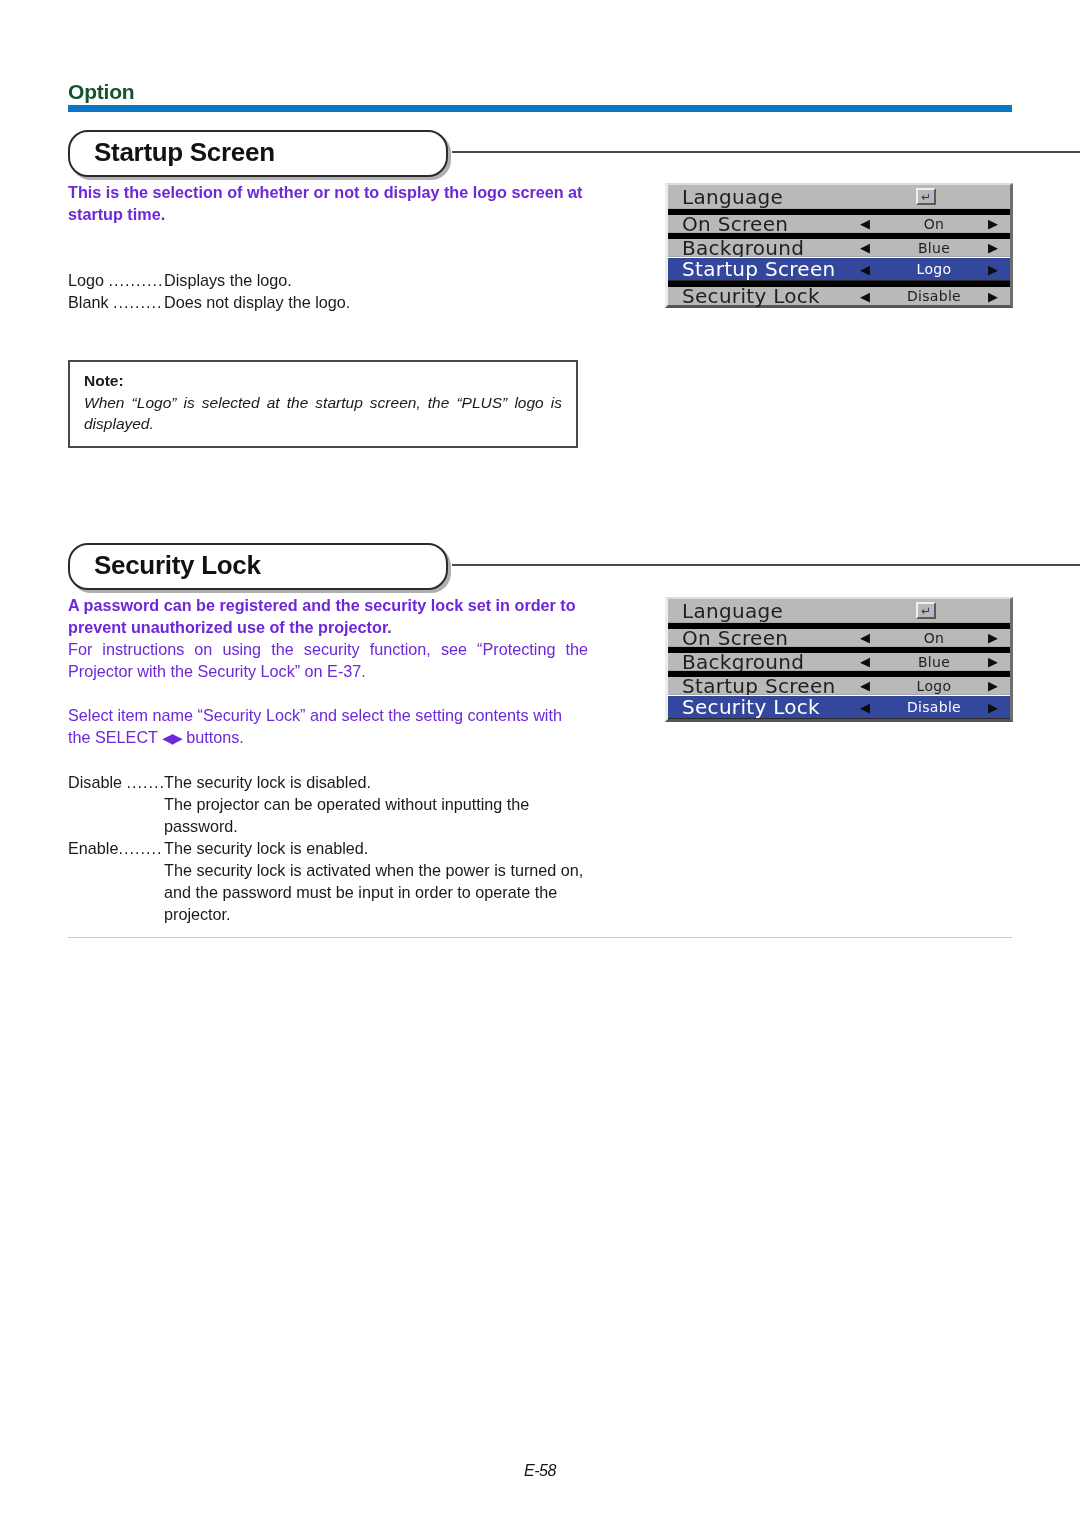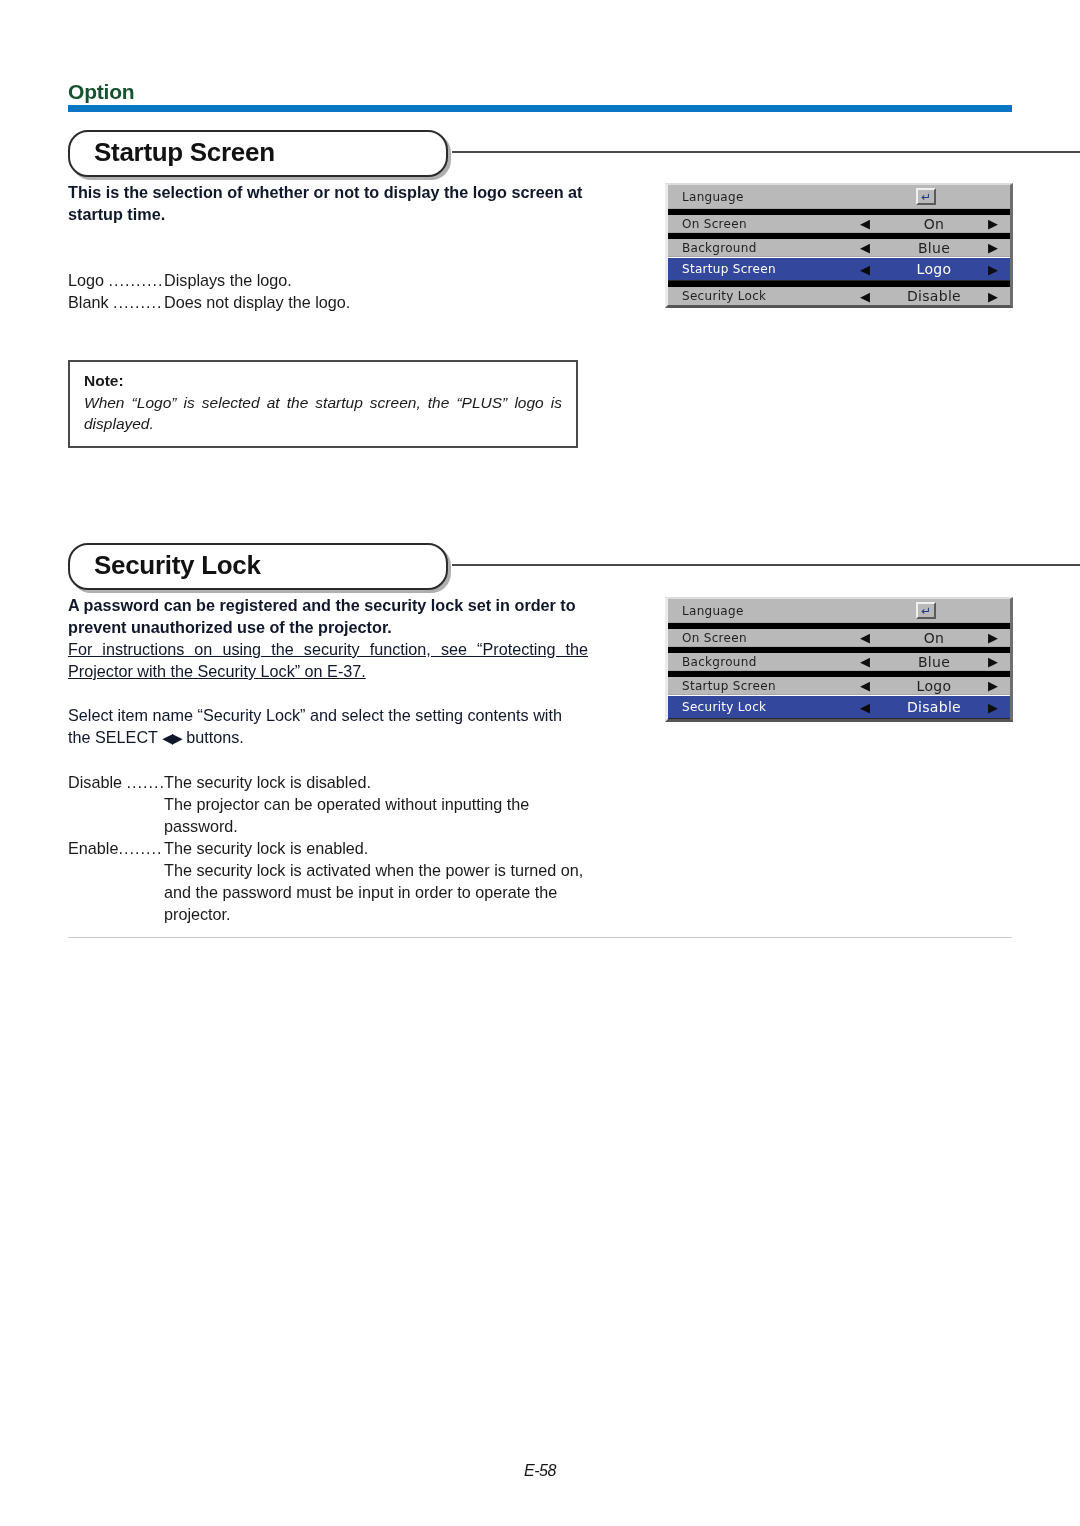--- a/index.html
+++ b/index.html
@@ -69,24 +69,24 @@
     background: #4a4a4a;
     z-index: 1;
   }
 
   
   .body-col { position: absolute; left: 68px; width: 520px; }
   p.t {
     margin: 0;
     font-size: 16.2px;
     line-height: 22px;
-    color: #0f172a;
+    color: #6d28d9;
   }
   p.t.b { font-weight: bold; }
-  p.t.just { text-align: justify; text-decoration: underline; }
+  p.t.just { text-align: justify; }
   .gap { height: 22px; }
 
   .tri-pair { letter-spacing: -1px; font-size: 14px; }
 
   
   .note-box {
     position: absolute;
     left: 68px;
     width: 510px;
     border: 2px solid #4a4a4a;
@@ -141,21 +141,21 @@
   .osd-row:first-child { border-top: none; }
   .osd-row:last-child { border-bottom: none; }
   .osd-row.sel {
     background: #33479c;
     border-top: 1px solid #ffffff;
     border-bottom: 1px solid #2a2a2a;
   }
   .osd-name {
     position: absolute;
     left: 14px;
-    font-size: 12px;
+    font-size: 20px;
     color: #1f1f1f;
     white-space: nowrap;
     letter-spacing: 0.3px;
   }
   .osd-row.sel .osd-name { color: #ffffff; }
   .osd-left {
     position: absolute;
     left: 192px;
     font-size: 13px;
     line-height: 1;

